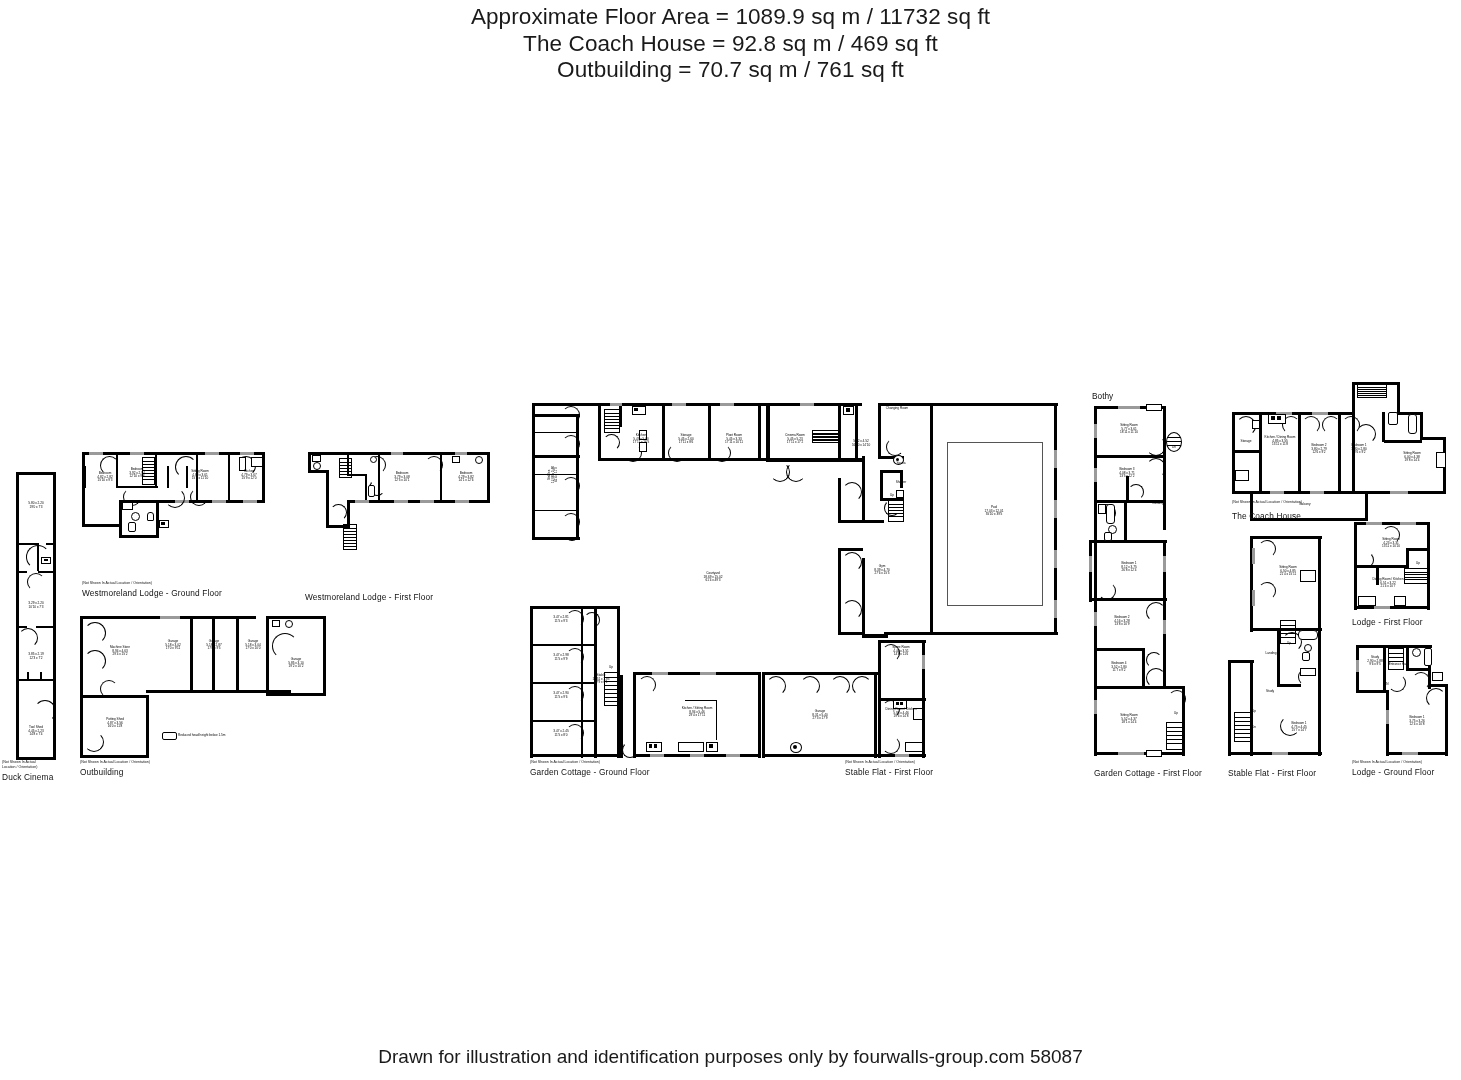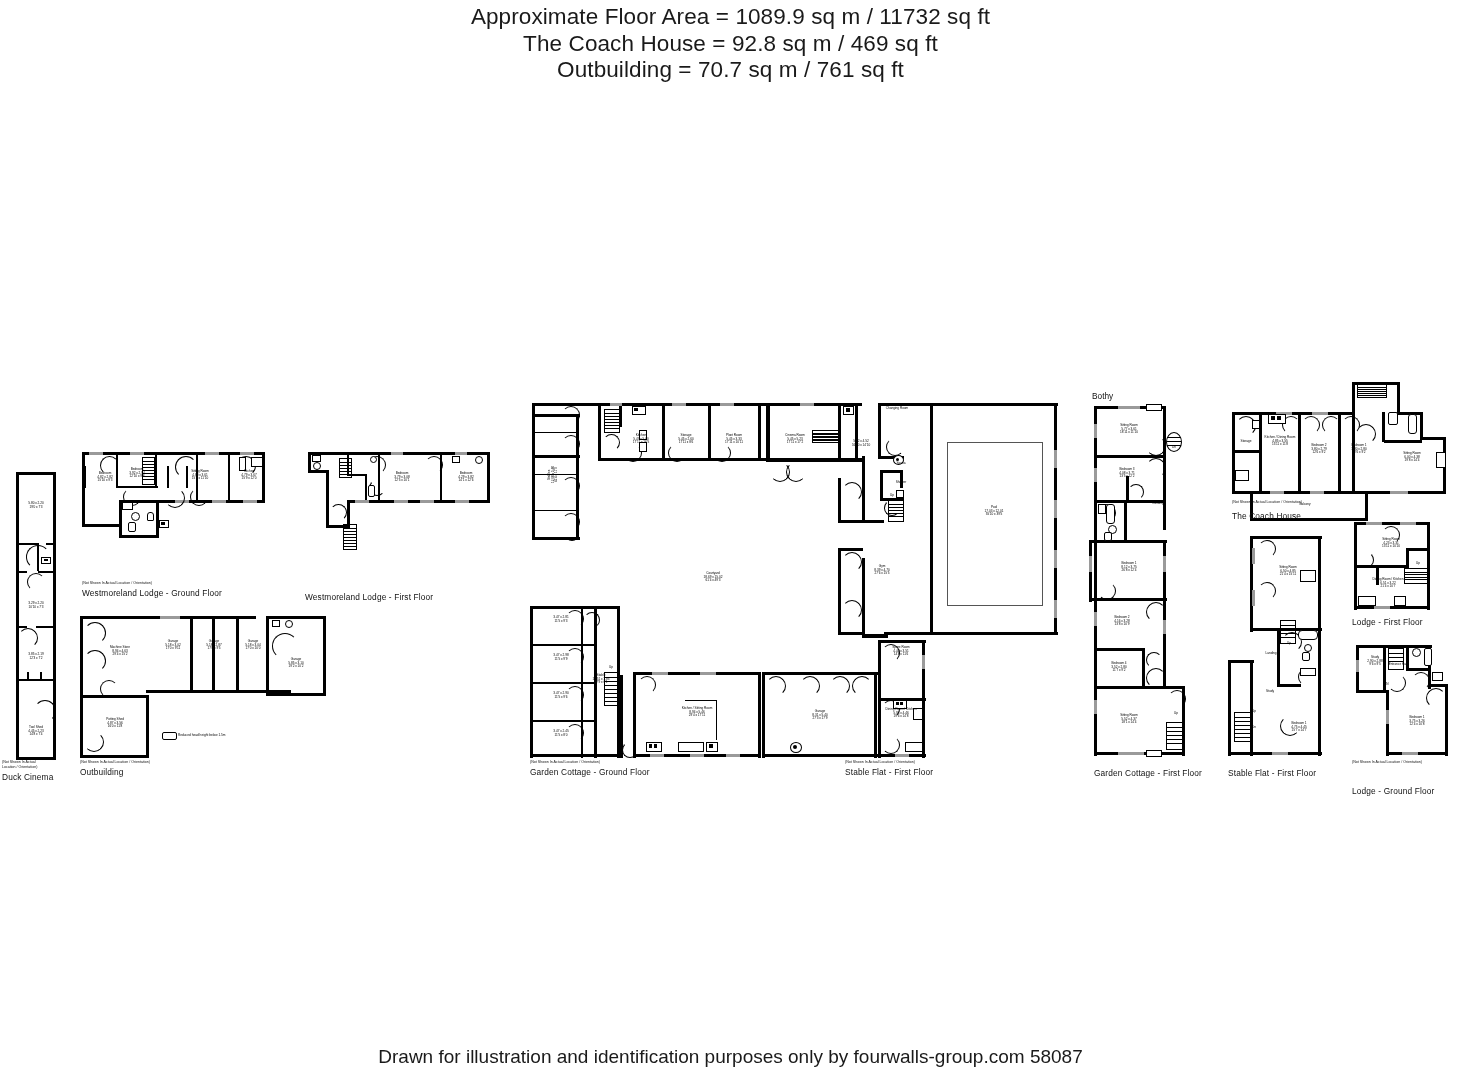--- a/index.html
+++ b/index.html
@@ -950,18 +950,18 @@
   </div>
   <div class="rl" style="left:1396px;top:716px;width:42px;">
     <b>Bedroom 1</b>
     <b>3.75 x 3.26</b>
     <i>12'4 x 10'8</i>
   </div>
   <div class="rl" style="left:1382px;top:683px;width:10px;">
     <b>IN</b>
   </div>
   <div class="note" style="left:1352px;top:760px;">(Not Shown In Actual Location / Orientation)</div>
-  <div class="cap" style="left:1352px;top:767px;margin-top:19px;">Lodge - Ground Floor</div>
+  <div class="cap" style="left:1352px;top:767px;">Lodge - Ground Floor</div>
 </div>
 
 </div>
 
 <div id="footer">Drawn for illustration and identification purposes only by fourwalls-group.com 58087</div>
 
 </body></html>

